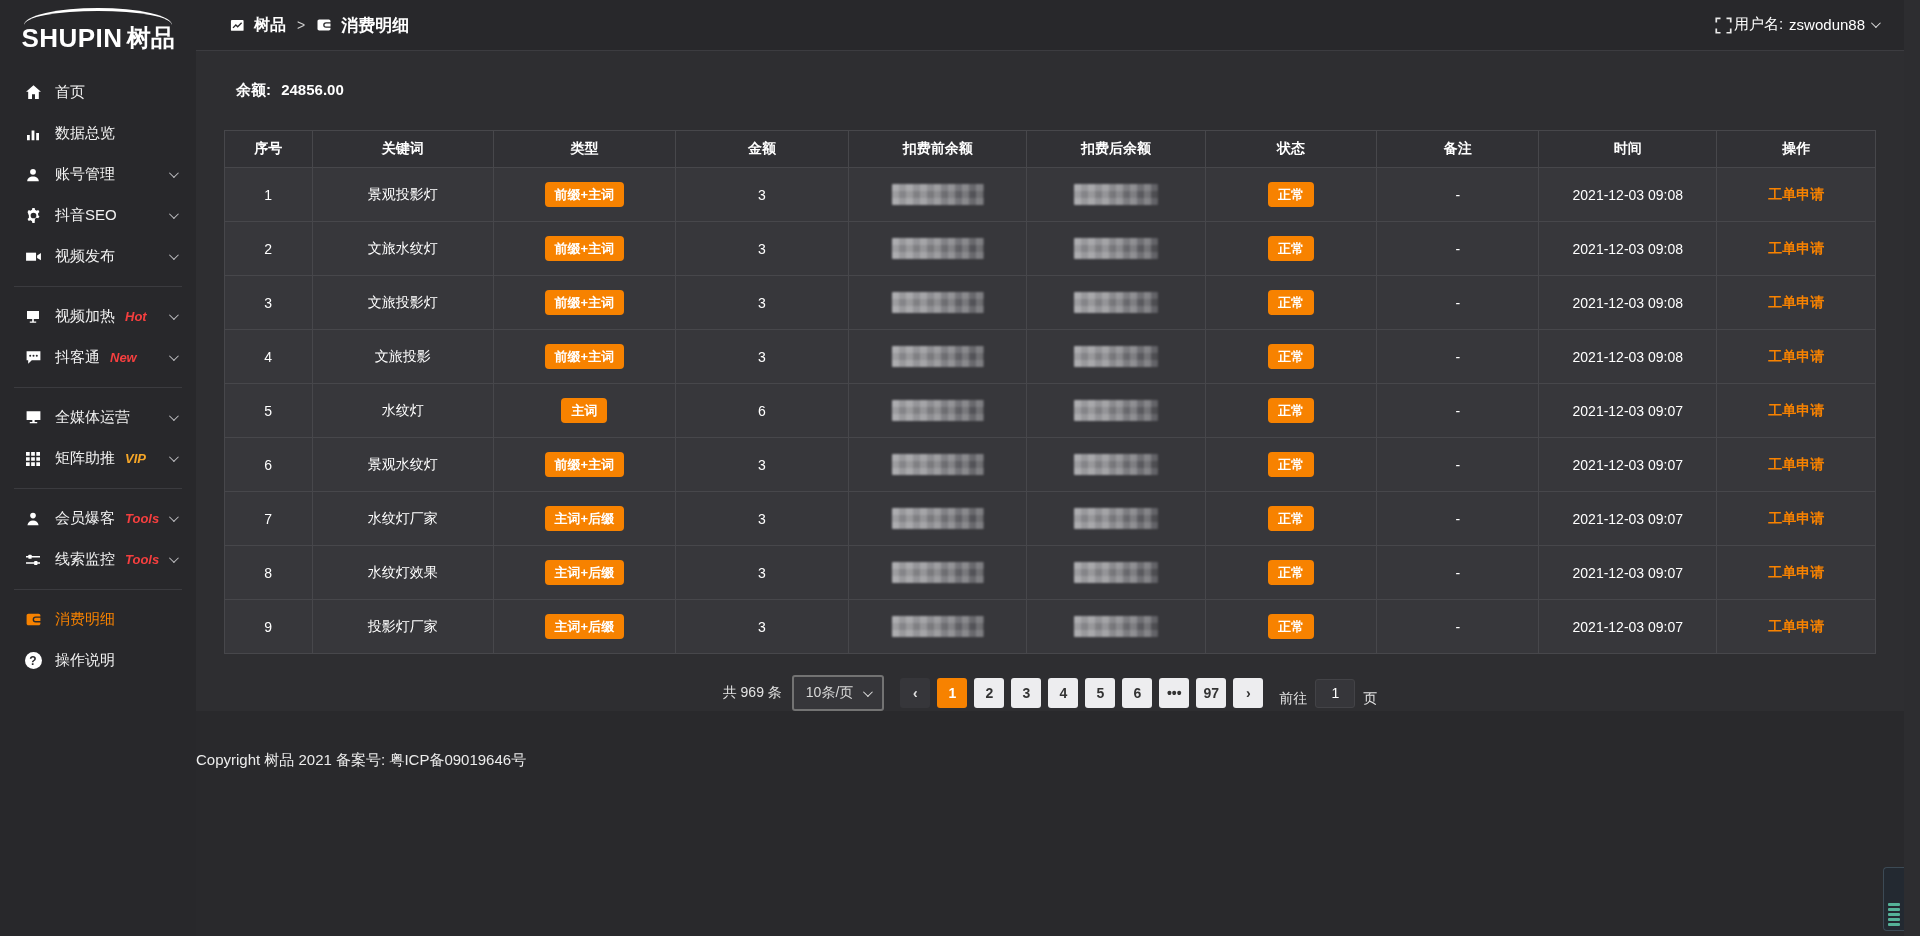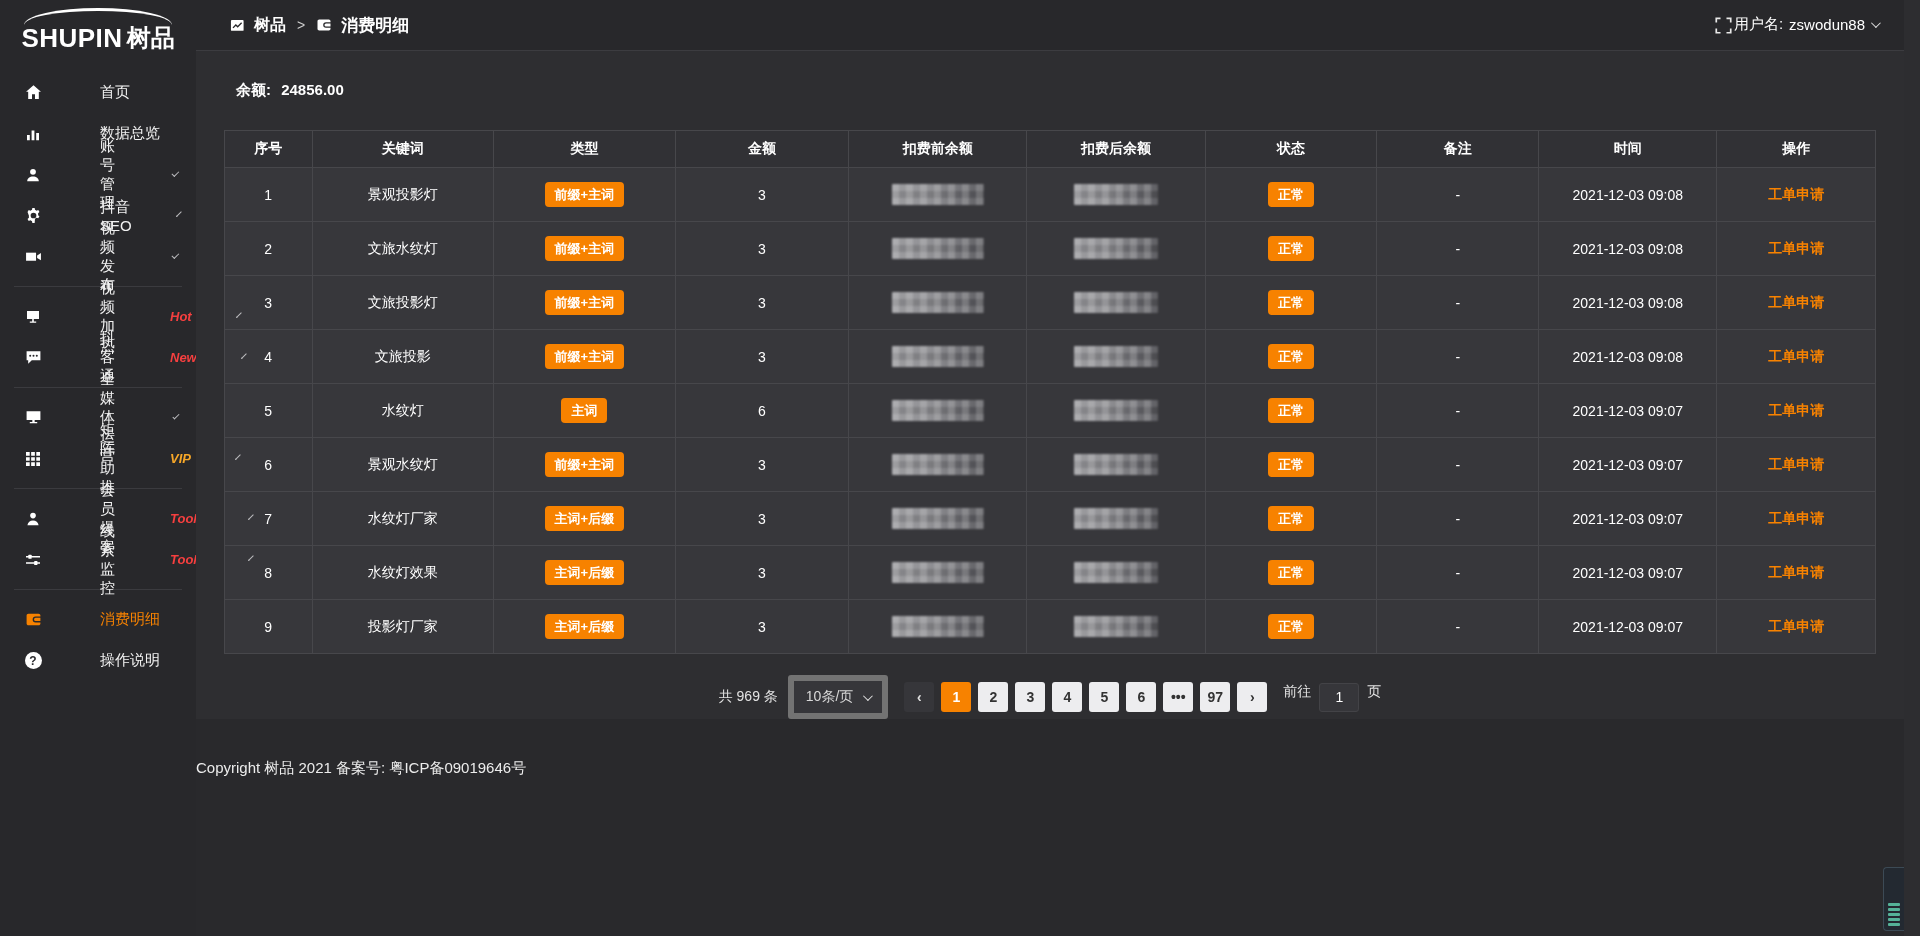--- a/index.html
+++ b/index.html
@@ -7,21 +7,21 @@
   body { font-family:"Liberation Sans","DejaVu Sans",sans-serif; background:#2d2d30; color:#fff; overflow:hidden; }
   .app { width:1904px; height:936px; display:flex; position:relative; }
 
   
   .sidebar { width:196px; flex:0 0 196px; background:#28282b; padding-top:6px; }
   .logo { position:relative; height:52px; display:flex; align-items:flex-end; justify-content:center; gap:4px; padding-bottom:4px; }
   .logo-arc { position:absolute; top:2px; left:50%; transform:translateX(-50%); width:148px; height:34px; border-top:3px solid #fff; border-radius:50%; }
   .logo-en { font-size:26px; font-weight:800; letter-spacing:.5px; color:#fff; }
   .logo-cn { font-size:24px; font-weight:800; color:#fff; }
   .nav { margin-top:14px; }
-  .nav-item { height:41px; display:flex; align-items:center; padding-left:24px; font-size:15px; color:#f2f2f2; cursor:pointer;gap:45px; }
+  .nav-item { height:41px; display:flex; align-items:center; padding-left:24px; font-size:15px; color:#f2f2f2; cursor:pointer; }
   .nav-item .nicon { width:18px; height:18px; margin-right:13px; display:flex; align-items:center; justify-content:center; color:#fff; flex:0 0 18px; }
   .nav-item.active { color:#f78200; }
   .nav-item.active .nicon { color:#f78200; }
   .nav-badge { margin-left:10px; font-size:13px; font-weight:bold; font-style:italic; }
   .badge-red { color:#f53f3f; }
   .badge-vip { color:#f7a728; }
   .chev { width:7px; height:7px; border-right:1.6px solid #bdbdc0; border-bottom:1.6px solid #bdbdc0; transform:rotate(45deg) translateY(-2px); margin-left:auto; margin-right:20px; }
   .divider { height:1px; background:#3b3b3f; margin:9px 14px; }
 
   
@@ -48,26 +48,26 @@
   .type-badge, .status-badge { display:inline-block; background:#f78200; color:#fff; font-size:13px; line-height:1; padding:6px 10px; border-radius:4px; font-weight:bold; }
   .action-link { color:#f78200; cursor:pointer; font-weight:bold; }
   .mosaic { display:inline-block; vertical-align:middle; height:21px; border-radius:1px; opacity:.92; filter:blur(1.2px);
     background-image:repeating-linear-gradient(90deg, rgba(255,255,255,.22) 0 7px, rgba(255,255,255,.02) 7px 14px),
                      repeating-linear-gradient(0deg, rgba(255,255,255,.10) 0 7px, rgba(0,0,0,.08) 7px 14px),
                      linear-gradient(90deg,#9a9a9e 0%,#8b8b8f 40%,#6c6c71 70%,#4e4e53 100%); }
   .mosaic.m1 { width:92px; } .mosaic.m2 { width:84px; }
 
   
   .pagination { display:flex; align-items:center; justify-content:center; gap:10px; margin-top:21px; font-size:14px; color:#e3e3e3; }
-  .pg-size { display:flex; align-items:center; gap:10px; background:#36363a; border:6px solid #737373; border-radius:3px; height:31px; padding:16px 12px; color:#d9d9d9; cursor:pointer; }
+  .pg-size { display:flex; align-items:center; gap:10px; background:#36363a; border:2px solid #737373; border-radius:3px; height:31px; padding:16px 12px; color:#d9d9d9; cursor:pointer; }
   .pg-btns { display:flex; gap:7px; margin:0 6px; }
   .pg-btn { min-width:30px; height:30px; padding:0 6px; border-radius:3px; background:#ededef; color:#333; font-size:14px; font-weight:bold; display:flex; align-items:center; justify-content:center; cursor:pointer; }
   .pg-btn.dark { background:#36363a; color:#e0e0e0; }
   .pg-btn.active { background:#f78200; color:#fff; }
-  .goto { display:flex; align-items:flex-start; gap:8px; }
+  .goto { display:flex; align-items:flex-end; gap:8px; }
   .goto input { width:40px; height:29px; background:#36363a; border:1px solid #434347; border-radius:3px; color:#fff; text-align:center; font-size:14px; font-family:inherit; }
 
   
   .footer { flex:0 0 234px; background:#29292c; text-align:left; padding-top:40px; font-size:15px; color:#ececec; }
 
   
   .float-widget { position:absolute; right:0; bottom:5px; width:21px; height:64px; background:#232931; border:1px solid #3c4a55; border-right:none; border-radius:4px 0 0 4px; display:flex; flex-direction:column; justify-content:flex-end; align-items:center; padding-bottom:4px; gap:2px; }
   .float-widget i { display:block; width:12px; height:3px; background:#55b298; border-radius:1px; }
 
   .q-icon { width:17px; height:17px; border-radius:50%; background:#fff; color:#2a2a2d; font-weight:bold; font-size:12px; display:flex; align-items:center; justify-content:center; }

